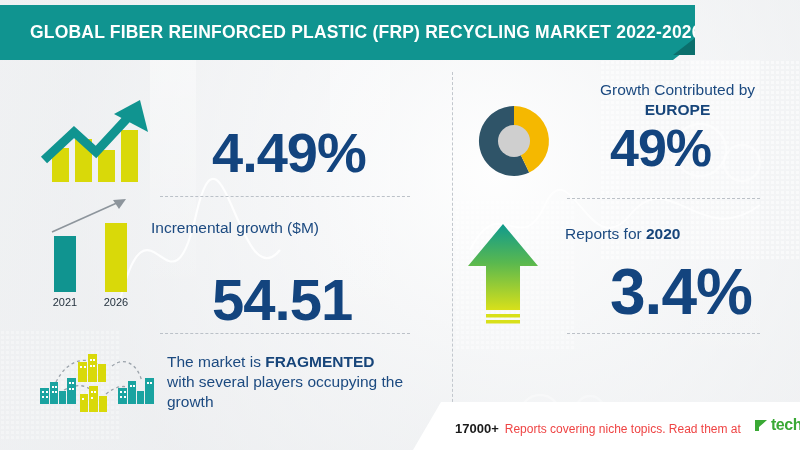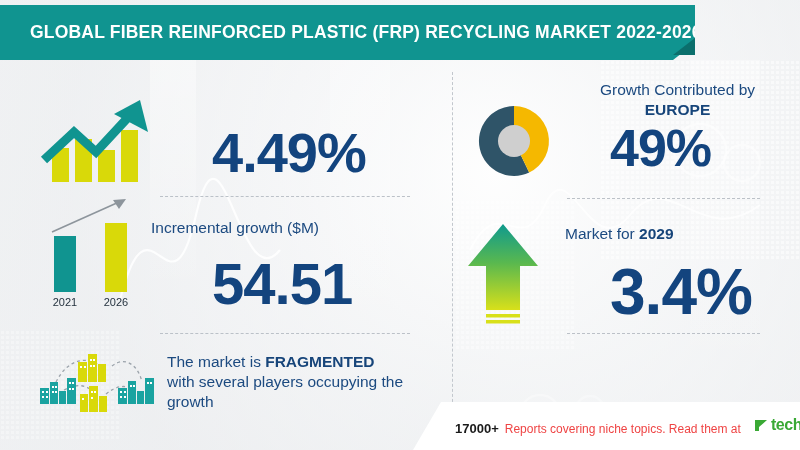--- a/index.html
+++ b/index.html
@@ -128,21 +128,21 @@
       <rect x="32" y="48" width="22" height="56" fill="#109490"></rect>
       <rect x="83" y="35" width="22" height="69" fill="#d9d909"></rect>
       <path d="M30 44 L97 14" fill="none" stroke="#8d959c" stroke-width="1.6"></path>
       <path d="M104 11 L91 12 L97 21 Z" fill="#8d959c"></path>
       <text x="43" y="118" font-family="Liberation Sans, sans-serif" font-size="11" fill="#1f2d3a" text-anchor="middle">2021</text>
       <text x="94" y="118" font-family="Liberation Sans, sans-serif" font-size="11" fill="#1f2d3a" text-anchor="middle">2026</text>
     </svg>
   </div>
 
   <div class="lead" style="left:151px;top:218px;width:270px;">Incremental growth ($M)</div>
-  <div class="bignum" style="left:164px;top:250px;font-size:58px;">54.51</div>
+  <div class="bignum" style="left:164px;top:266px;font-size:58px;">54.51</div>
 
   <div class="icon-wrap" style="left:26px;top:348px;">
     <svg width="132" height="68" viewBox="0 0 132 68">
       <path d="M30 34 C 42 10, 62 8, 74 18" fill="none" stroke="#9aa2aa" stroke-width="1.3" stroke-dasharray="3,3"></path>
       <path d="M86 18 C 98 8, 112 16, 116 34" fill="none" stroke="#9aa2aa" stroke-width="1.3" stroke-dasharray="3,3"></path>
       <path d="M38 42 C 54 34, 62 38, 70 46" fill="none" stroke="#9aa2aa" stroke-width="1.3" stroke-dasharray="3,3"></path>
       <path d="M80 46 C 90 38, 98 36, 110 42" fill="none" stroke="#9aa2aa" stroke-width="1.3" stroke-dasharray="3,3"></path>
       <g fill="#1aa3a0">
         <rect x="14" y="40" width="9" height="16"></rect>
           <rect x="24" y="34" width="8" height="22"></rect>
@@ -229,21 +229,21 @@
           <stop offset="100%" stop-color="#d8e01a"></stop>
         </linearGradient>
       </defs>
       <path d="M37 2 L72 44 L54 44 L54 88 L20 88 L20 44 L2 44 Z" fill="url(#arrowGrad)"></path>
       <rect x="20" y="92" width="34" height="3.5" fill="#d8e01a"></rect>
       <rect x="20" y="98" width="34" height="3.5" fill="#d8e01a"></rect>
     </svg>
   </div>
 
   <div class="lead" style="left:565px;top:224px;width:225px;">
-    <span>Market for </span><b>2029</b>
+    <span>Reports for </span><b>2020</b>
   </div>
   <div class="bignum" style="left:562px;top:255px;font-size:64px;">3.4%</div>
 
   <div id="footer">
     <div id="footer-inner">
       <span id="foot-count">17000+</span>
       <span id="foot-text">Reports covering niche topics. Read them at</span>
       <span id="logo">
         <svg width="16" height="15" viewBox="0 0 16 15" style="margin-right:2px;">
           <path d="M2 2 L14 2 L6 9 L6 13 L2 13 Z" fill="#3aa935"></path>

